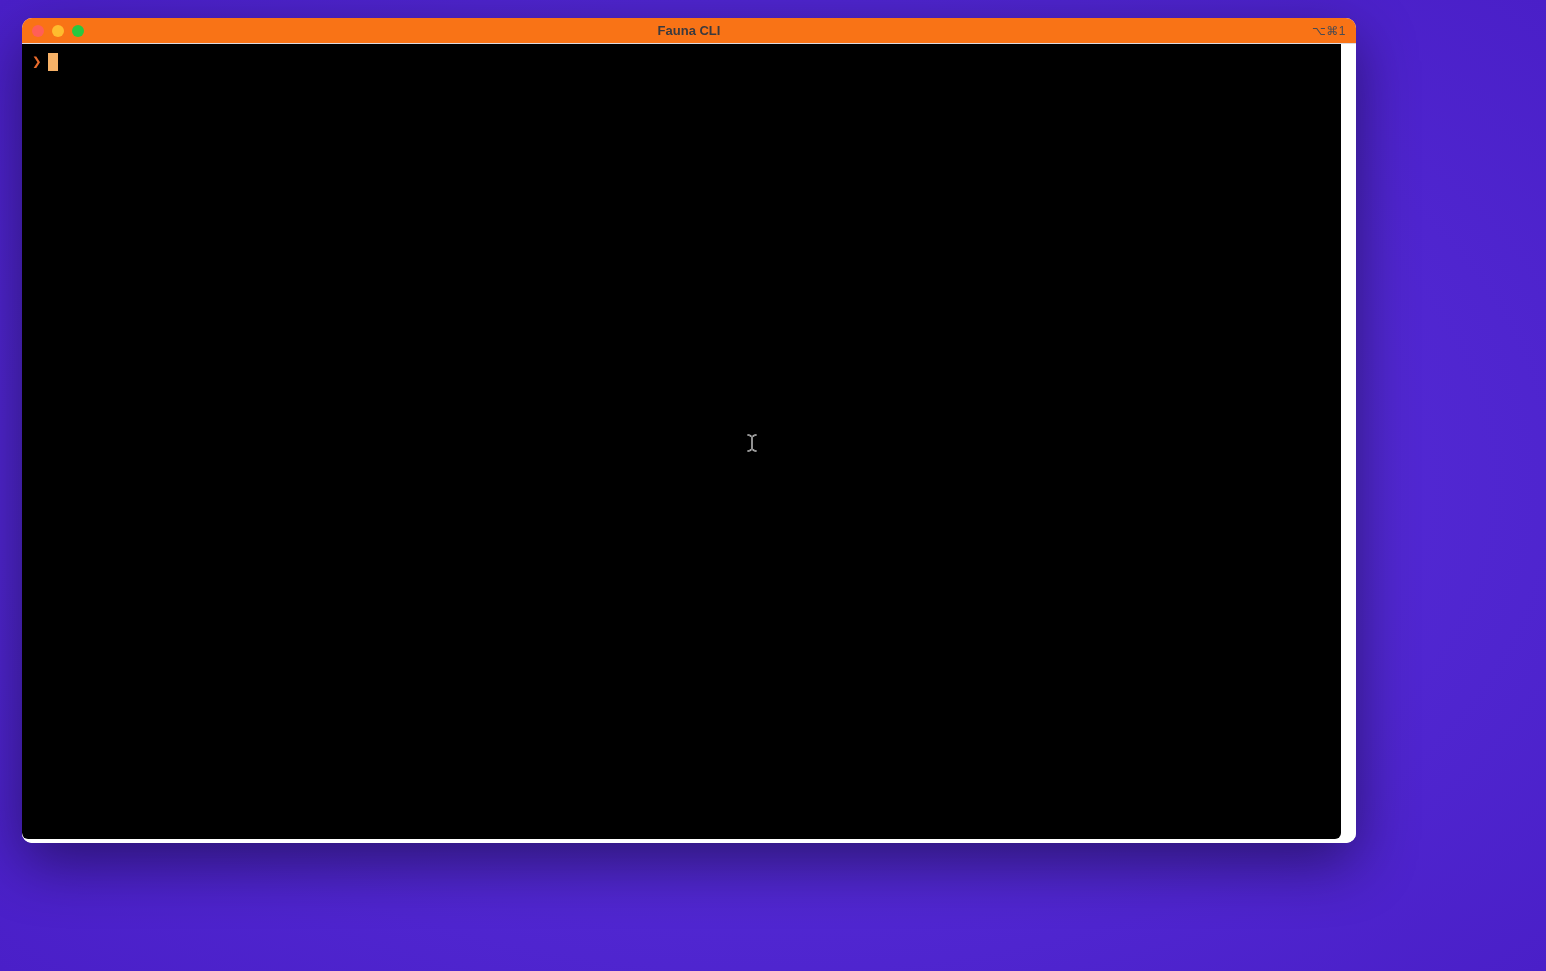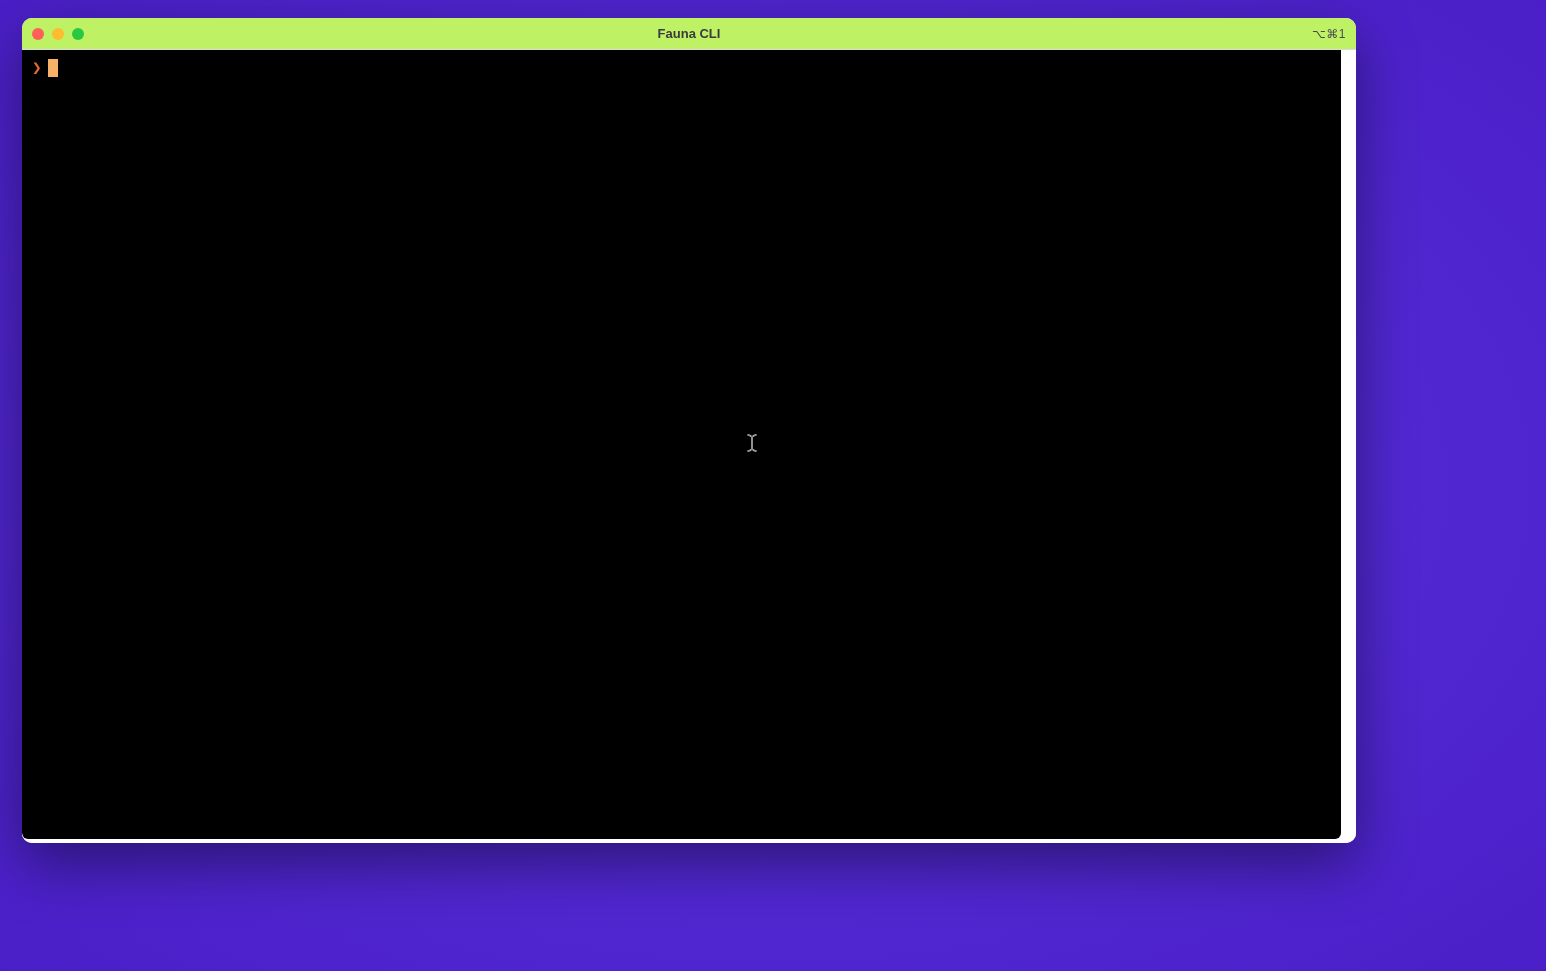--- a/index.html
+++ b/index.html
@@ -23,22 +23,22 @@
       width: 1334px;
       height: 825px;
       background: #fff;
       border-radius: 10px;
       box-shadow: 0 20px 60px rgba(0,0,0,0.45);
       overflow: hidden;
       display: flex;
       flex-direction: column;
     }
     .titlebar {
-      height: 32px;
-      background: #bef264;
+      height: 26px;
+      background: #f97316;
       display: flex;
       align-items: center;
       position: relative;
       padding: 0 10px;
       border-bottom: 1px solid #dcdbe2;
     }
     .traffic-lights {
       display: flex;
       gap: 8px;
       align-items: center;

